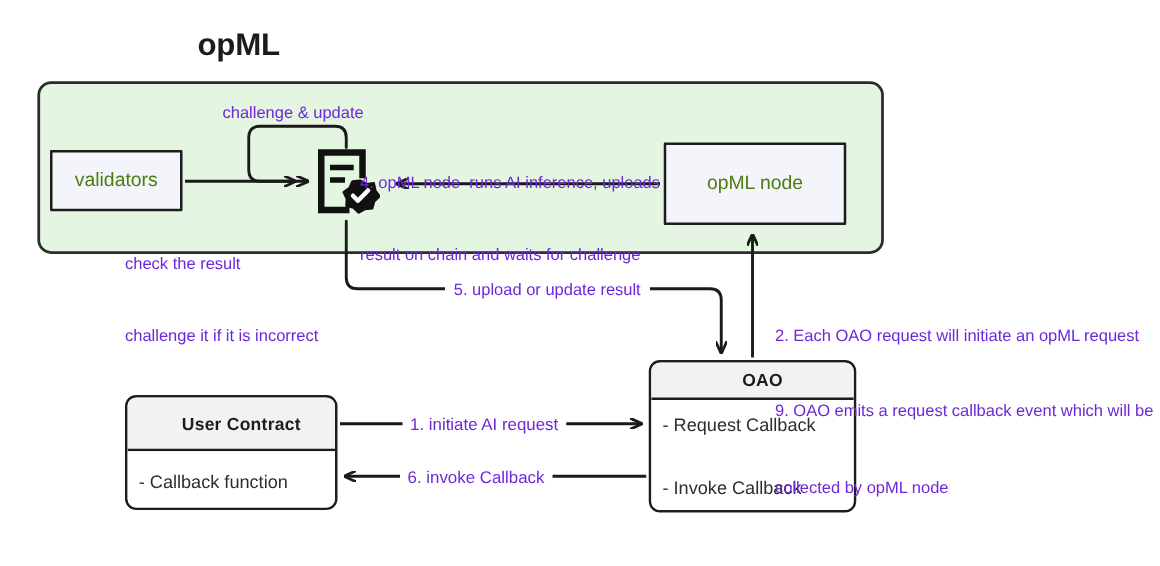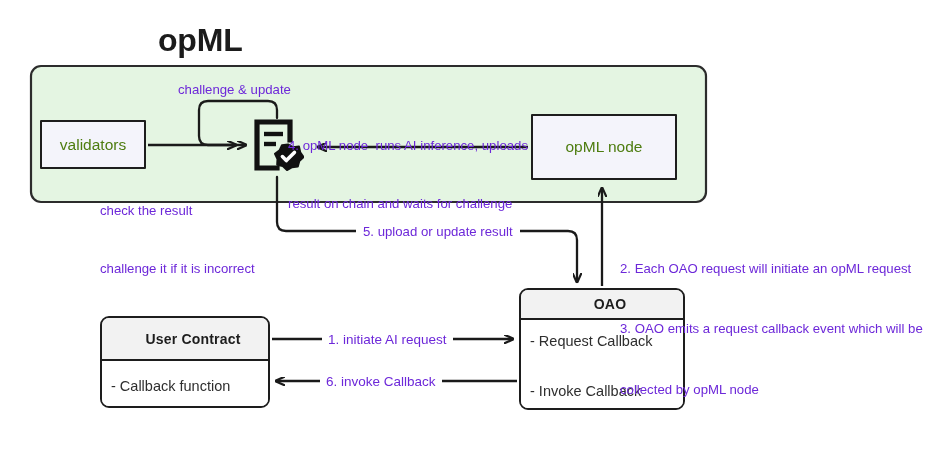--- a/index.html
+++ b/index.html
@@ -104,21 +104,21 @@
     width: 166px;
     height: 122px;
   }
   #oao-box .uml-header { height: 30px; }
   #oao-box .uml-body { height: 89px; gap: 22px; padding-top: 4px; }
 
   .diagram-title {
     position: absolute;
     left: 158px;
     top: 22px;
-    font-size: 32px;
+    font-size: 25px;
     font-weight: bold;
     color: #1b1b1b;
     letter-spacing: -0.2px;
   }
 
   .edge-label {
     position: absolute;
     font-size: 13.2px;
     color: #6d28d9;
     line-height: 1.45;
@@ -229,21 +229,21 @@
 
   <div class="edge-label" id="label-step4">
     <div>4. opML node  runs AI inference, uploads</div>
     <div>result on chain and waits for challenge</div>
   </div>
 
   <div class="edge-label" id="label-step5">5. upload or update result</div>
 
   <div class="edge-label" id="label-step23">
     <div>2. Each OAO request will initiate an opML request</div>
-    <div>3. OAO emits a request callback event which will be</div>
+    <div>9. OAO emits a request callback event which will be</div>
     <div>collected by opML node</div>
   </div>
 
   <div class="edge-label" id="label-step1">1. initiate AI request</div>
 
   <div class="edge-label" id="label-step6">6. invoke Callback</div>
 
 </div>
 
 </body></html>

